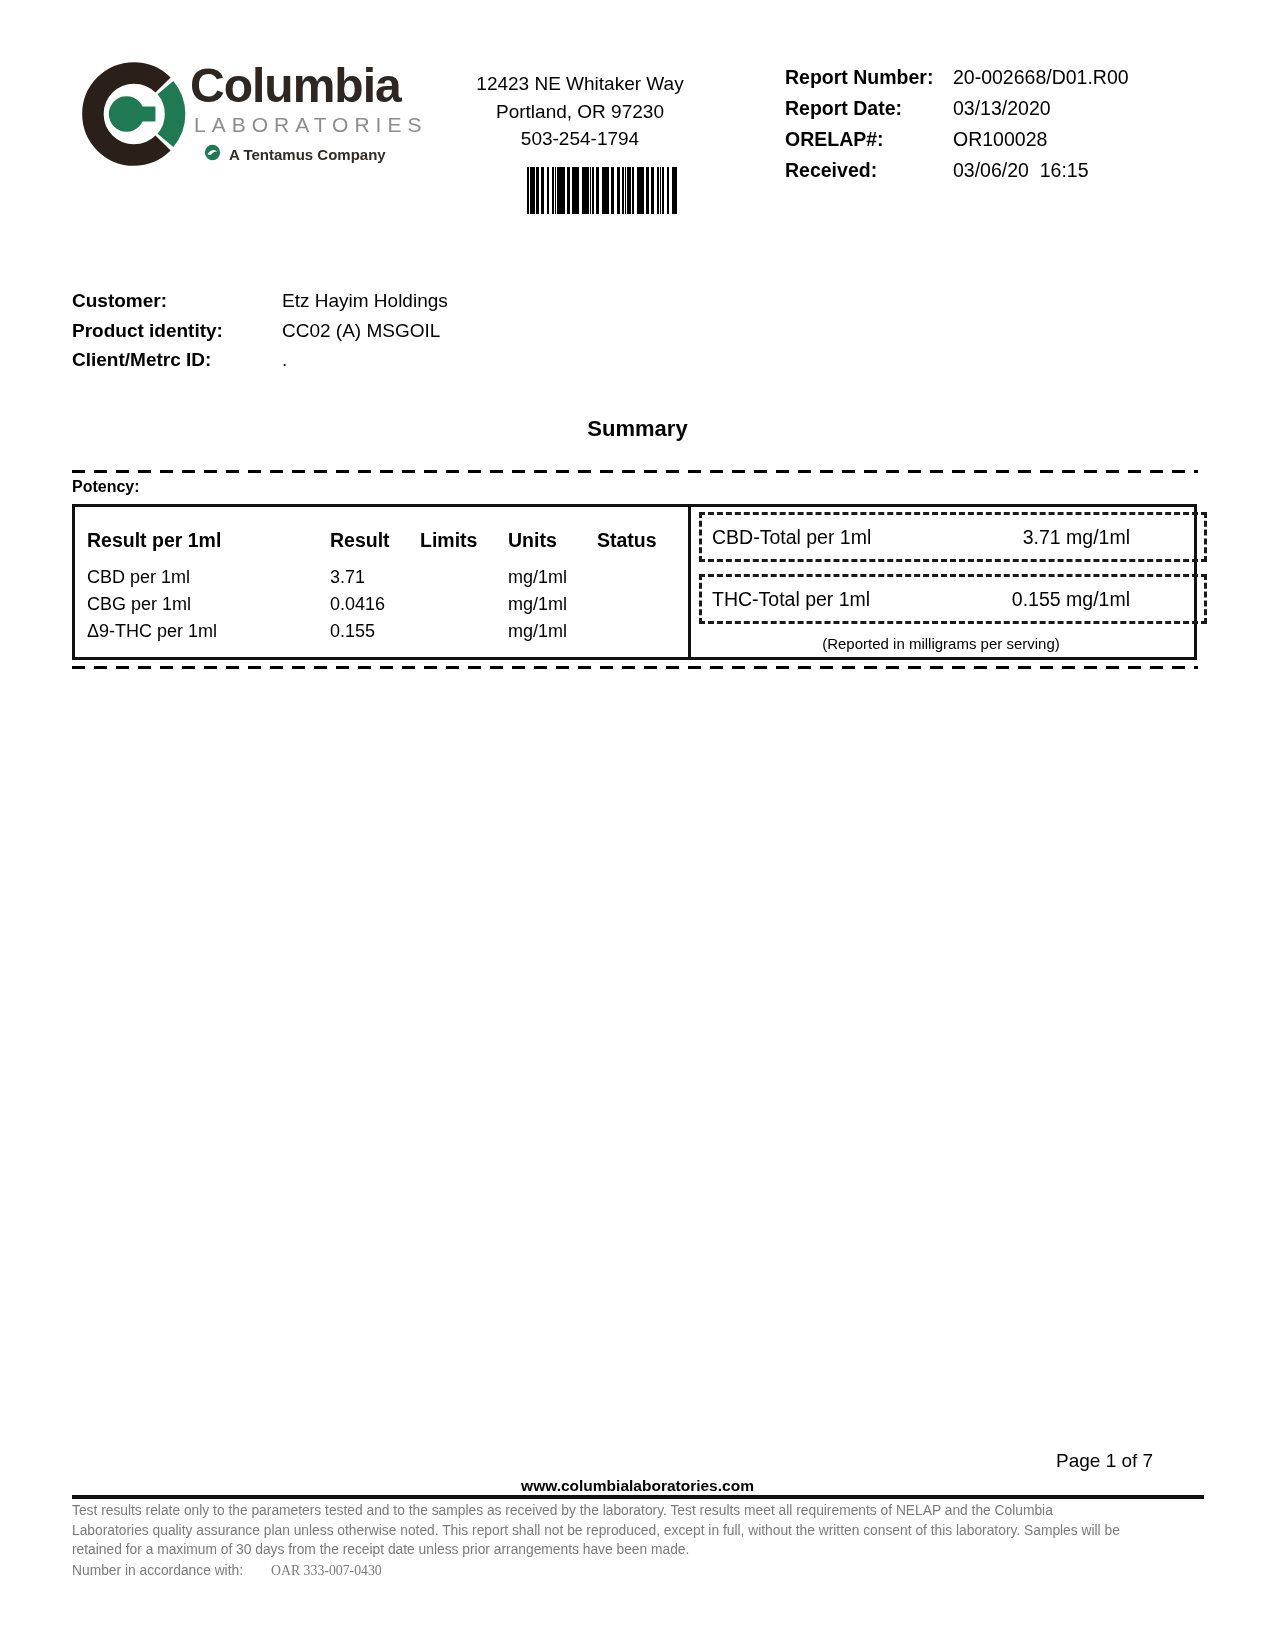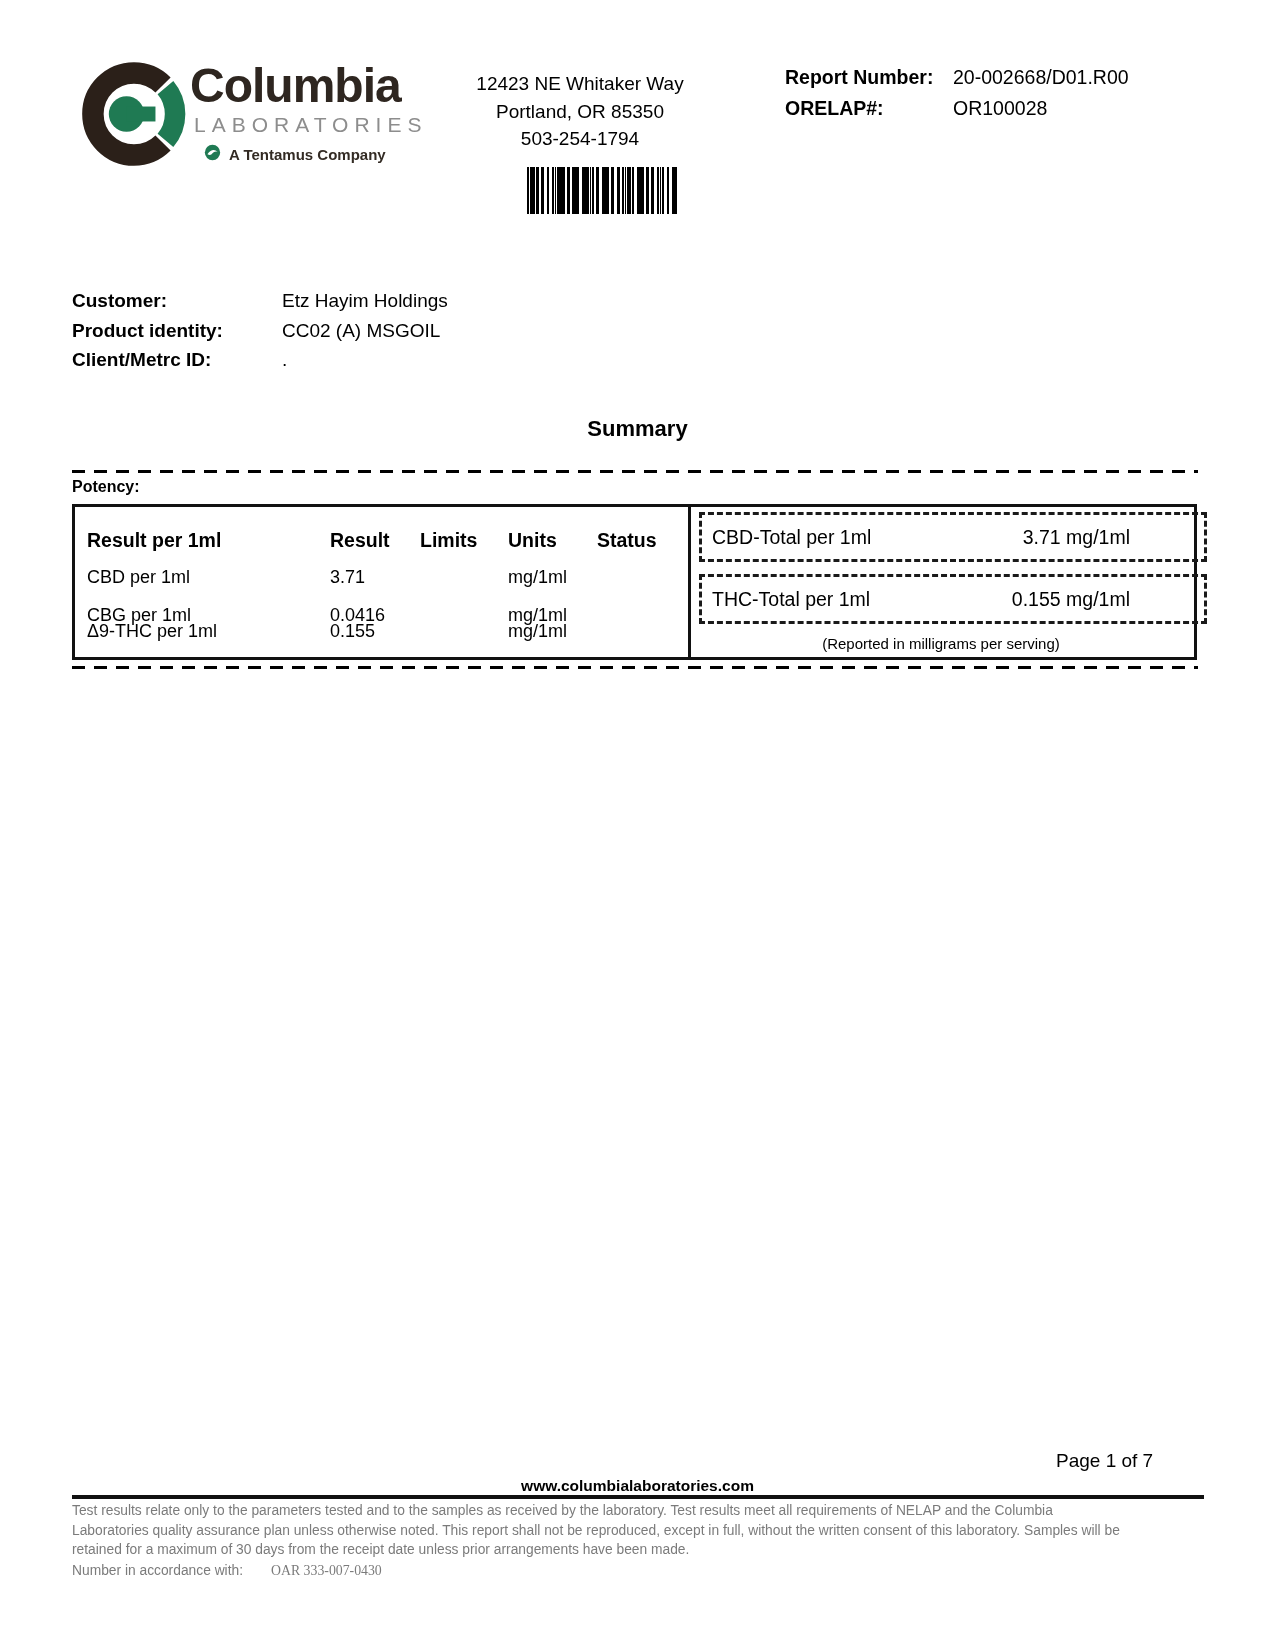--- a/index.html
+++ b/index.html
@@ -40,21 +40,21 @@
     background:repeating-linear-gradient(90deg,#000 0 13px,rgba(0,0,0,0) 13px 22px);}
   .dash-top{top:470px;}
   .dash-bottom{top:666px;}
   .potency-label{position:absolute;left:72px;top:478px;font-size:16px;font-weight:bold;}
   .pot-box{position:absolute;left:72px;top:504px;width:1119px;height:150px;border:3px solid #111;}
   .pot-divider{position:absolute;left:613px;top:0;width:3px;height:150px;background:#111;}
   .pt{position:absolute;font-size:18px;white-space:nowrap;}
   .pt-head{font-weight:bold;font-size:19.5px;}
   .c-analyte{left:12px;} .c-result{left:255px;} .c-limits{left:345px;}
   .c-units{left:433px;} .c-status{left:522px;}
-  .r-head{top:22px;} .r-1{top:60px;} .r-2{top:98px;text-align:right;} .r-3{top:114px;}
+  .r-head{top:22px;} .r-1{top:60px;} .r-2{top:87px;text-align:right;} .r-3{top:114px;}
   .total-box{position:absolute;left:624px;width:478px;height:44px;border:3px dashed #1a1a1a;
     display:flex;align-items:center;justify-content:space-between;padding:0 14px 0 10px;box-sizing:content-box;}
   .total-cbd{top:5px;} .total-thc{top:67px;}
   .total-label{font-size:19.5px;} .total-value{font-size:19.5px;padding-right:60px;}
   .totals-note{position:absolute;left:616px;top:128px;width:500px;text-align:center;font-size:15px;}
   
   .page-num{position:absolute;left:1056px;top:1450px;font-size:19px;}
   .website{position:absolute;left:0;top:1477px;width:1275px;text-align:center;
     font-size:15.5px;font-weight:bold;}
   .footer-rule{position:absolute;left:72px;top:1495px;width:1132px;height:4px;background:#111;}
@@ -83,33 +83,41 @@
       <span><svg width="17" height="17" viewBox="0 0 20 20">
             <circle cx="10" cy="10" r="9" fill="#1f7a53"></circle>
             <path d="M4 12 Q10 4 16 9 Q12 8 10 11 Q8 14 4 12 Z" fill="#fff"></path>
           </svg></span>
       <span>A Tentamus Company</span>
     </div>
   </div>
 
   <div class="address">
     <div>12423 NE Whitaker Way</div>
-    <div>Portland, OR 85350</div>
+    <div>Portland, OR 97230</div>
     <div>503-254-1794</div>
   </div>
   <div class="barcode"></div>
 
   <div class="meta">
     <div class="meta-row">
       <span class="meta-label">Report Number:</span>
       <span class="meta-value">20-002668/D01.R00</span>
     </div>
     <div class="meta-row">
+      <span class="meta-label">Report Date:</span>
+      <span class="meta-value">03/13/2020</span>
+    </div>
+    <div class="meta-row">
       <span class="meta-label">ORELAP#:</span>
       <span class="meta-value">OR100028</span>
+    </div>
+    <div class="meta-row">
+      <span class="meta-label">Received:</span>
+      <span class="meta-value">03/06/20  16:15</span>
     </div>
   </div>
 
   <div class="sample">
     <div class="sample-row">
       <span class="sample-label">Customer:</span>
       <span class="sample-value">Etz Hayim Holdings</span>
     </div>
     <div class="sample-row">
       <span class="sample-label">Product identity:</span>

